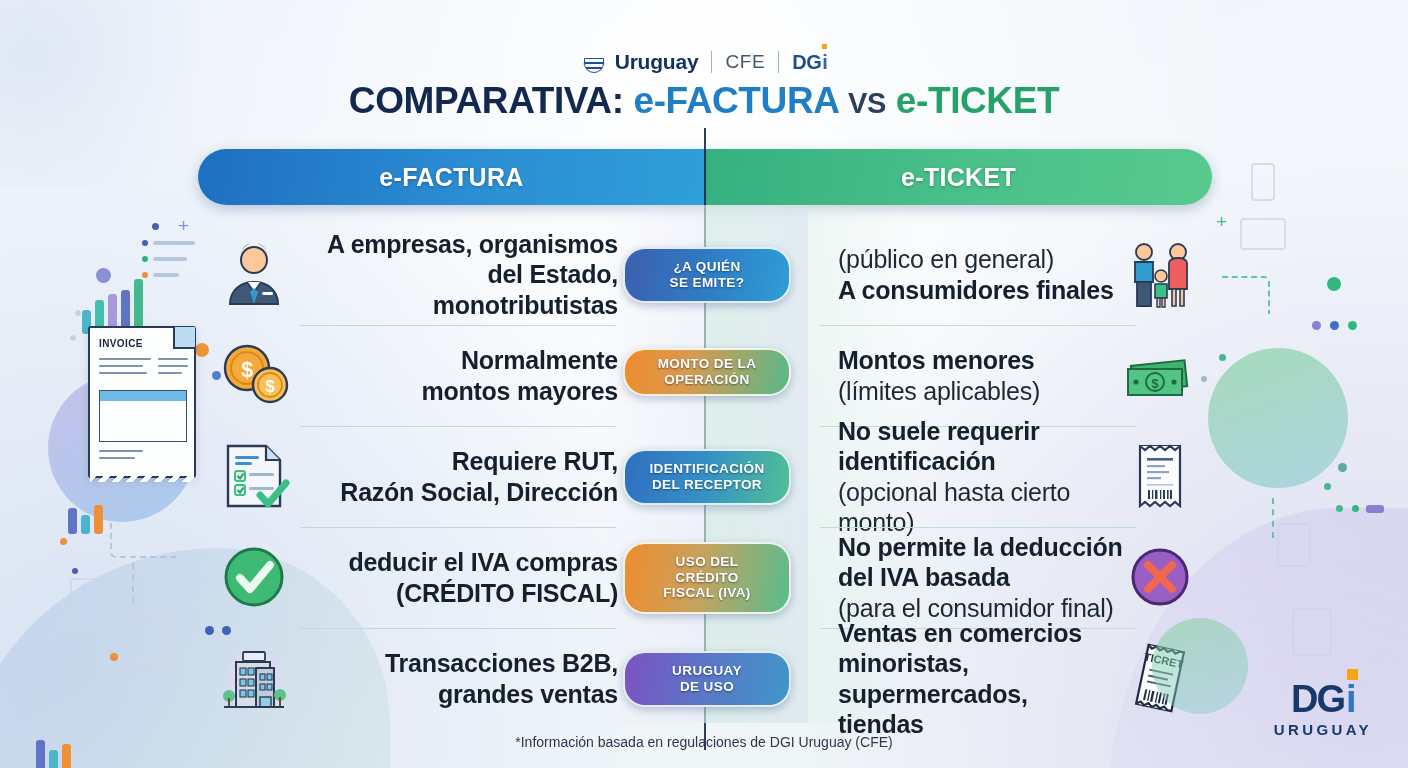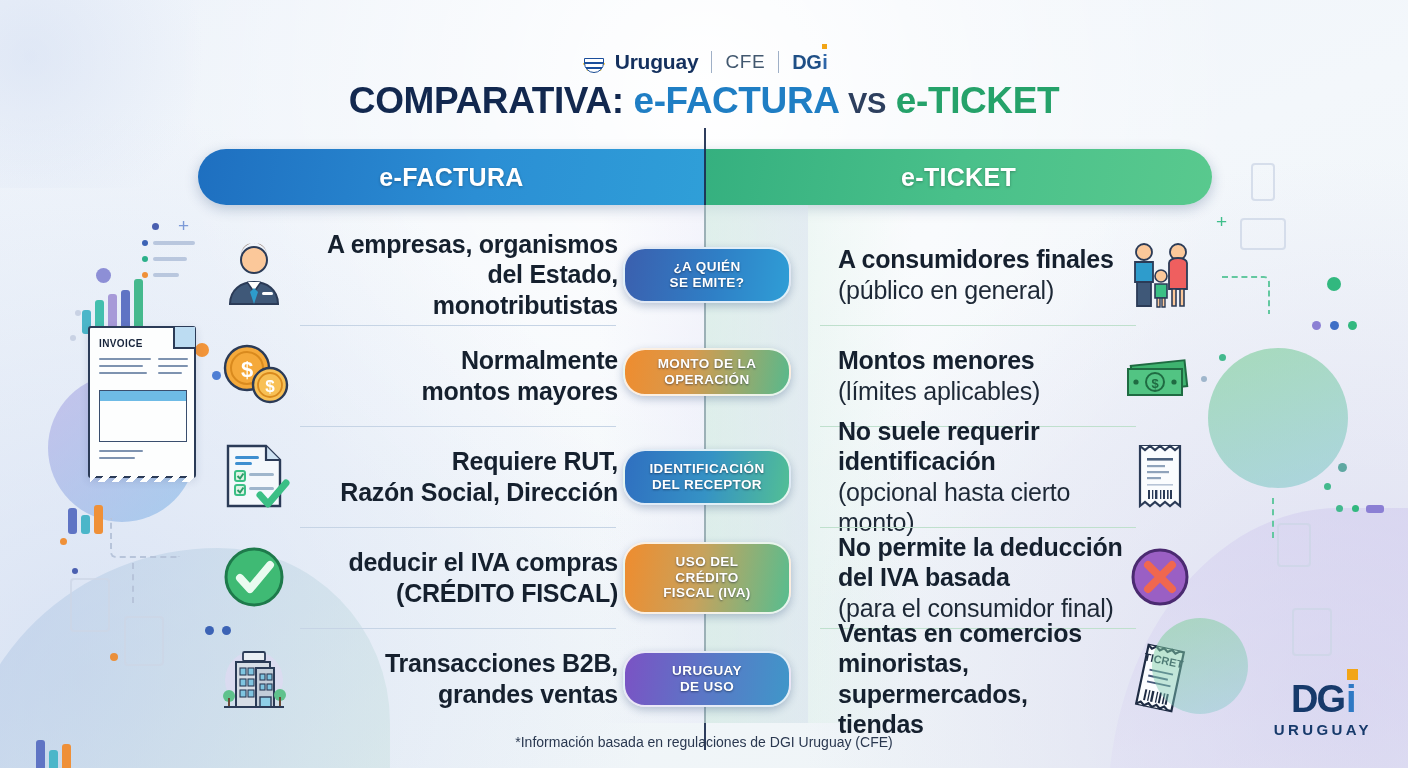--- a/index.html
+++ b/index.html
@@ -200,22 +200,22 @@
             <path d="M50 53h4v17h-4zM58 53h4v17h-4z" fill="#fbc89a" stroke="#2b3b57" stroke-width="1.6"></path>
             <circle cx="39" cy="40" r="6" fill="#fbc89a" stroke="#2b3b57" stroke-width="1.6"></circle>
             <path d="M33 48h12v14H33z" fill="#3bbf85" stroke="#2b3b57" stroke-width="1.6"></path>
             <path d="M35 62h3v9h-3zM40 62h3v9h-3z" fill="#fbc89a" stroke="#2b3b57" stroke-width="1.4"></path>
           </svg></div>
         <div class="cell cell-l">
           <div class="ln strong">A empresas, organismos</div>
           <div class="ln strong">del Estado, monotributistas</div>
         </div>
         <div class="cell cell-r">
+          <div class="ln lite">(público en general)</div>
           <div class="ln strong">A consumidores finales</div>
-          <div class="ln lite">(público en general)</div>
         </div>
         <div class="pill" style="background: linear-gradient(100deg, rgb(59, 95, 174) 0%, rgb(47, 127, 198) 55%, rgb(47, 158, 214) 100%); height: 56px; top: 22.5px;">
           <span>¿A QUIÉN</span>
           <span>SE EMITE?</span>
         </div>
       </div>
       <div class="row">
         <span class="rowsep sep-l" style="top:0"></span>
        <span class="rowsep sep-r" style="top:0"></span>
         <div class="ricon ricon-l"><svg width="76" height="76" viewBox="0 0 76 76">

